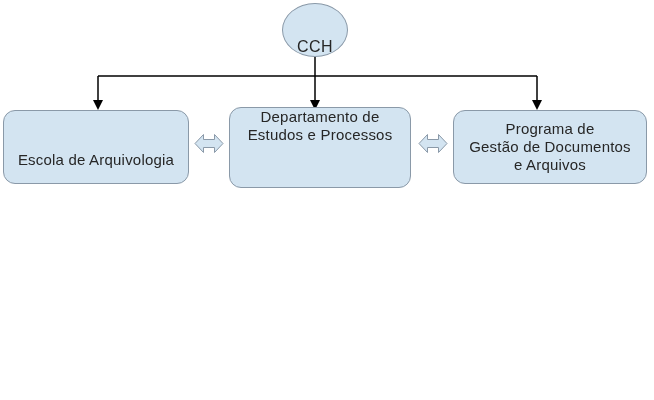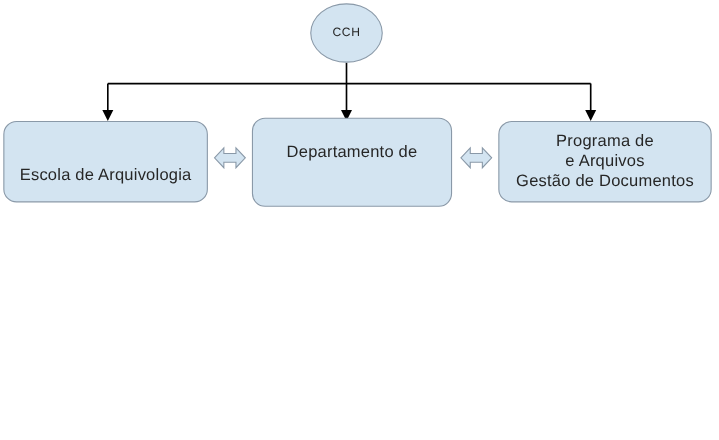--- a/index.html
+++ b/index.html
@@ -28,23 +28,23 @@
     position: absolute;
     left: 282px;
     top: 3px;
     width: 66px;
     height: 54px;
     background: #d3e4f1;
     border: 1px solid #8a99a8;
     border-radius: 50%;
     box-sizing: border-box;
     display: flex;
-    align-items: center;
+    align-items: flex-end;
     justify-content: center;
-    font-size: 11px;
+    font-size: 16px;
     letter-spacing: 0.5px;
   }
   .node {
     position: absolute;
     background: #d3e4f1;
     border: 1px solid #8a99a8;
     border-radius: 12px;
     box-sizing: border-box;
     text-align: center;
     font-size: 15px;
@@ -60,21 +60,21 @@
     top: 110px;
     width: 186px;
     height: 74px;
     padding-top: 40px;
   }
   .node-2 {
     left: 229px;
     top: 107px;
     width: 182px;
     height: 81px;
-    padding-top: 22px;
+    padding-top: 0;
   }
   .node-3 {
     left: 453px;
     top: 110px;
     width: 194px;
     height: 74px;
     padding-top: 9px;
   }
   .double-arrow {
     position: absolute;
@@ -111,25 +111,26 @@
   <div class="node node-1">
     <div class="line">Escola de Arquivologia</div>
   </div>
 
   <svg class="double-arrow arrow-1" viewBox="0 0 30 25" xmlns="http://www.w3.org/2000/svg">
     <polygon points="1,12.5 9.5,3.5 9.5,8.5 20.5,8.5 20.5,3.5 29,12.5 20.5,21.5 20.5,16.5 9.5,16.5 9.5,21.5" fill="#d3e4f1" stroke="#8a99a8" stroke-width="1"></polygon>
   </svg>
 
   <div class="node node-2">
     <div class="line">Departamento de</div>
+    <div class="line">Estudos e Processos</div>
   </div>
 
   <svg class="double-arrow arrow-2" viewBox="0 0 30 25" xmlns="http://www.w3.org/2000/svg">
     <polygon points="1,12.5 9.5,3.5 9.5,8.5 20.5,8.5 20.5,3.5 29,12.5 20.5,21.5 20.5,16.5 9.5,16.5 9.5,21.5" fill="#d3e4f1" stroke="#8a99a8" stroke-width="1"></polygon>
   </svg>
 
   <div class="node node-3">
     <div class="line">Programa de</div>
+    <div class="line">Gestão de Documentos</div>
     <div class="line">e Arquivos</div>
-    <div class="line">Gestão de Documentos</div>
   </div>
 
 </div>
 
 </body></html>

